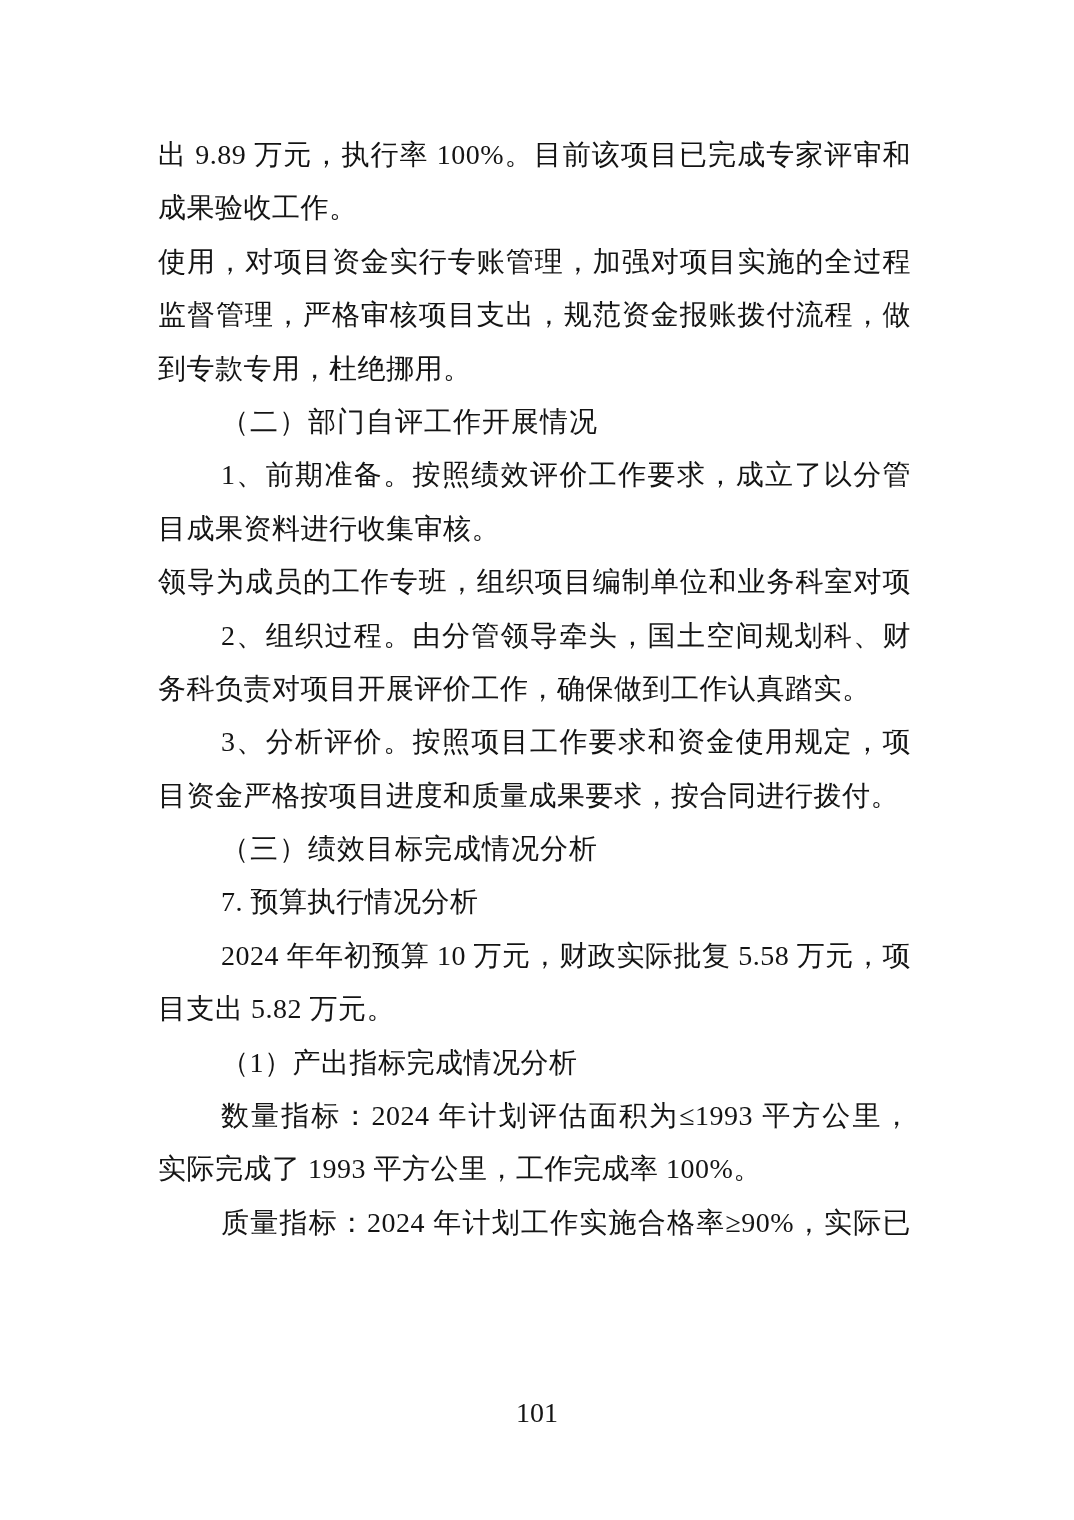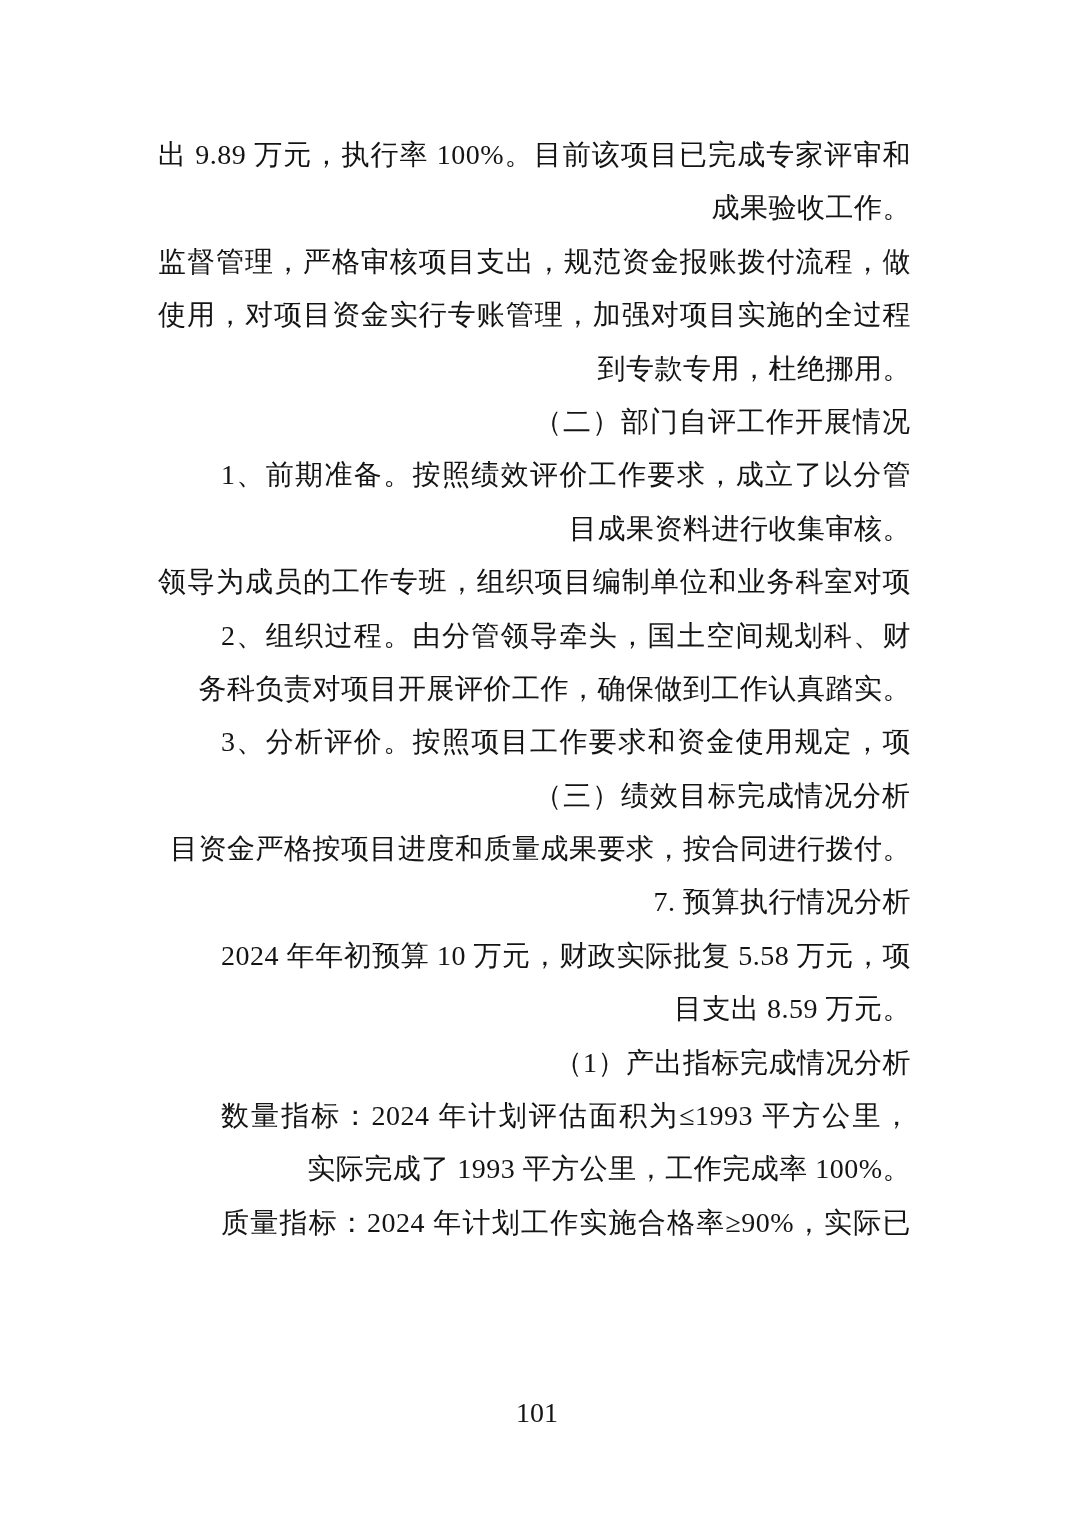--- a/index.html
+++ b/index.html
@@ -27,21 +27,21 @@
     left: 158px;
     top: 128px;
     width: 753px;
   }
   .line {
     font-size: 28px;
     line-height: 53.4px;
     height: 53.4px;
     overflow: hidden;
     white-space: nowrap;
-    text-align: right;
+    text-align: left;
     letter-spacing: 0.5px;
   }
   
   .line.fill {
     white-space: normal;
     text-align: justify;
     text-align-last: justify;
     text-justify: inter-character;
   }
   
@@ -62,34 +62,34 @@
     color: #141414;
   }
 </style>
 </head>
 <body>
 
 <div class="page">
   <div class="doc-body">
       <div class="line fill">出 9.89 万元，执行率 100%。目前该项目已完成专家评审和</div>
       <div class="line">成果验收工作。</div>
+      <div class="line fill">使用，对项目资金实行专账管理，加强对项目实施的全过程</div>
       <div class="line fill">监督管理，严格审核项目支出，规范资金报账拨付流程，做</div>
-      <div class="line fill">使用，对项目资金实行专账管理，加强对项目实施的全过程</div>
       <div class="line">到专款专用，杜绝挪用。</div>
       <div class="line indent heading">（二）部门自评工作开展情况</div>
       <div class="line indent fill">1、前期准备。按照绩效评价工作要求，成立了以分管</div>
       <div class="line">目成果资料进行收集审核。</div>
       <div class="line fill">领导为成员的工作专班，组织项目编制单位和业务科室对项</div>
       <div class="line indent fill">2、组织过程。由分管领导牵头，国土空间规划科、财</div>
       <div class="line">务科负责对项目开展评价工作，确保做到工作认真踏实。</div>
       <div class="line indent fill">3、分析评价。按照项目工作要求和资金使用规定，项</div>
+      <div class="line">目资金严格按项目进度和质量成果要求，按合同进行拨付。</div>
       <div class="line indent heading">（三）绩效目标完成情况分析</div>
-      <div class="line">目资金严格按项目进度和质量成果要求，按合同进行拨付。</div>
       <div class="line indent">7. 预算执行情况分析</div>
       <div class="line indent fill">2024 年年初预算 10 万元，财政实际批复 5.58 万元，项</div>
-      <div class="line">目支出 8.59 万元。</div>
+      <div class="line">目支出 5.82 万元。</div>
       <div class="line indent">（1）产出指标完成情况分析</div>
       <div class="line indent fill">数量指标：2024 年计划评估面积为≤1993 平方公里，</div>
       <div class="line">实际完成了 1993 平方公里，工作完成率 100%。</div>
       <div class="line indent fill">质量指标：2024 年计划工作实施合格率≥90%，实际已</div>
     </div>
   <div class="footer">101</div>
 </div>
 
 </body></html>

